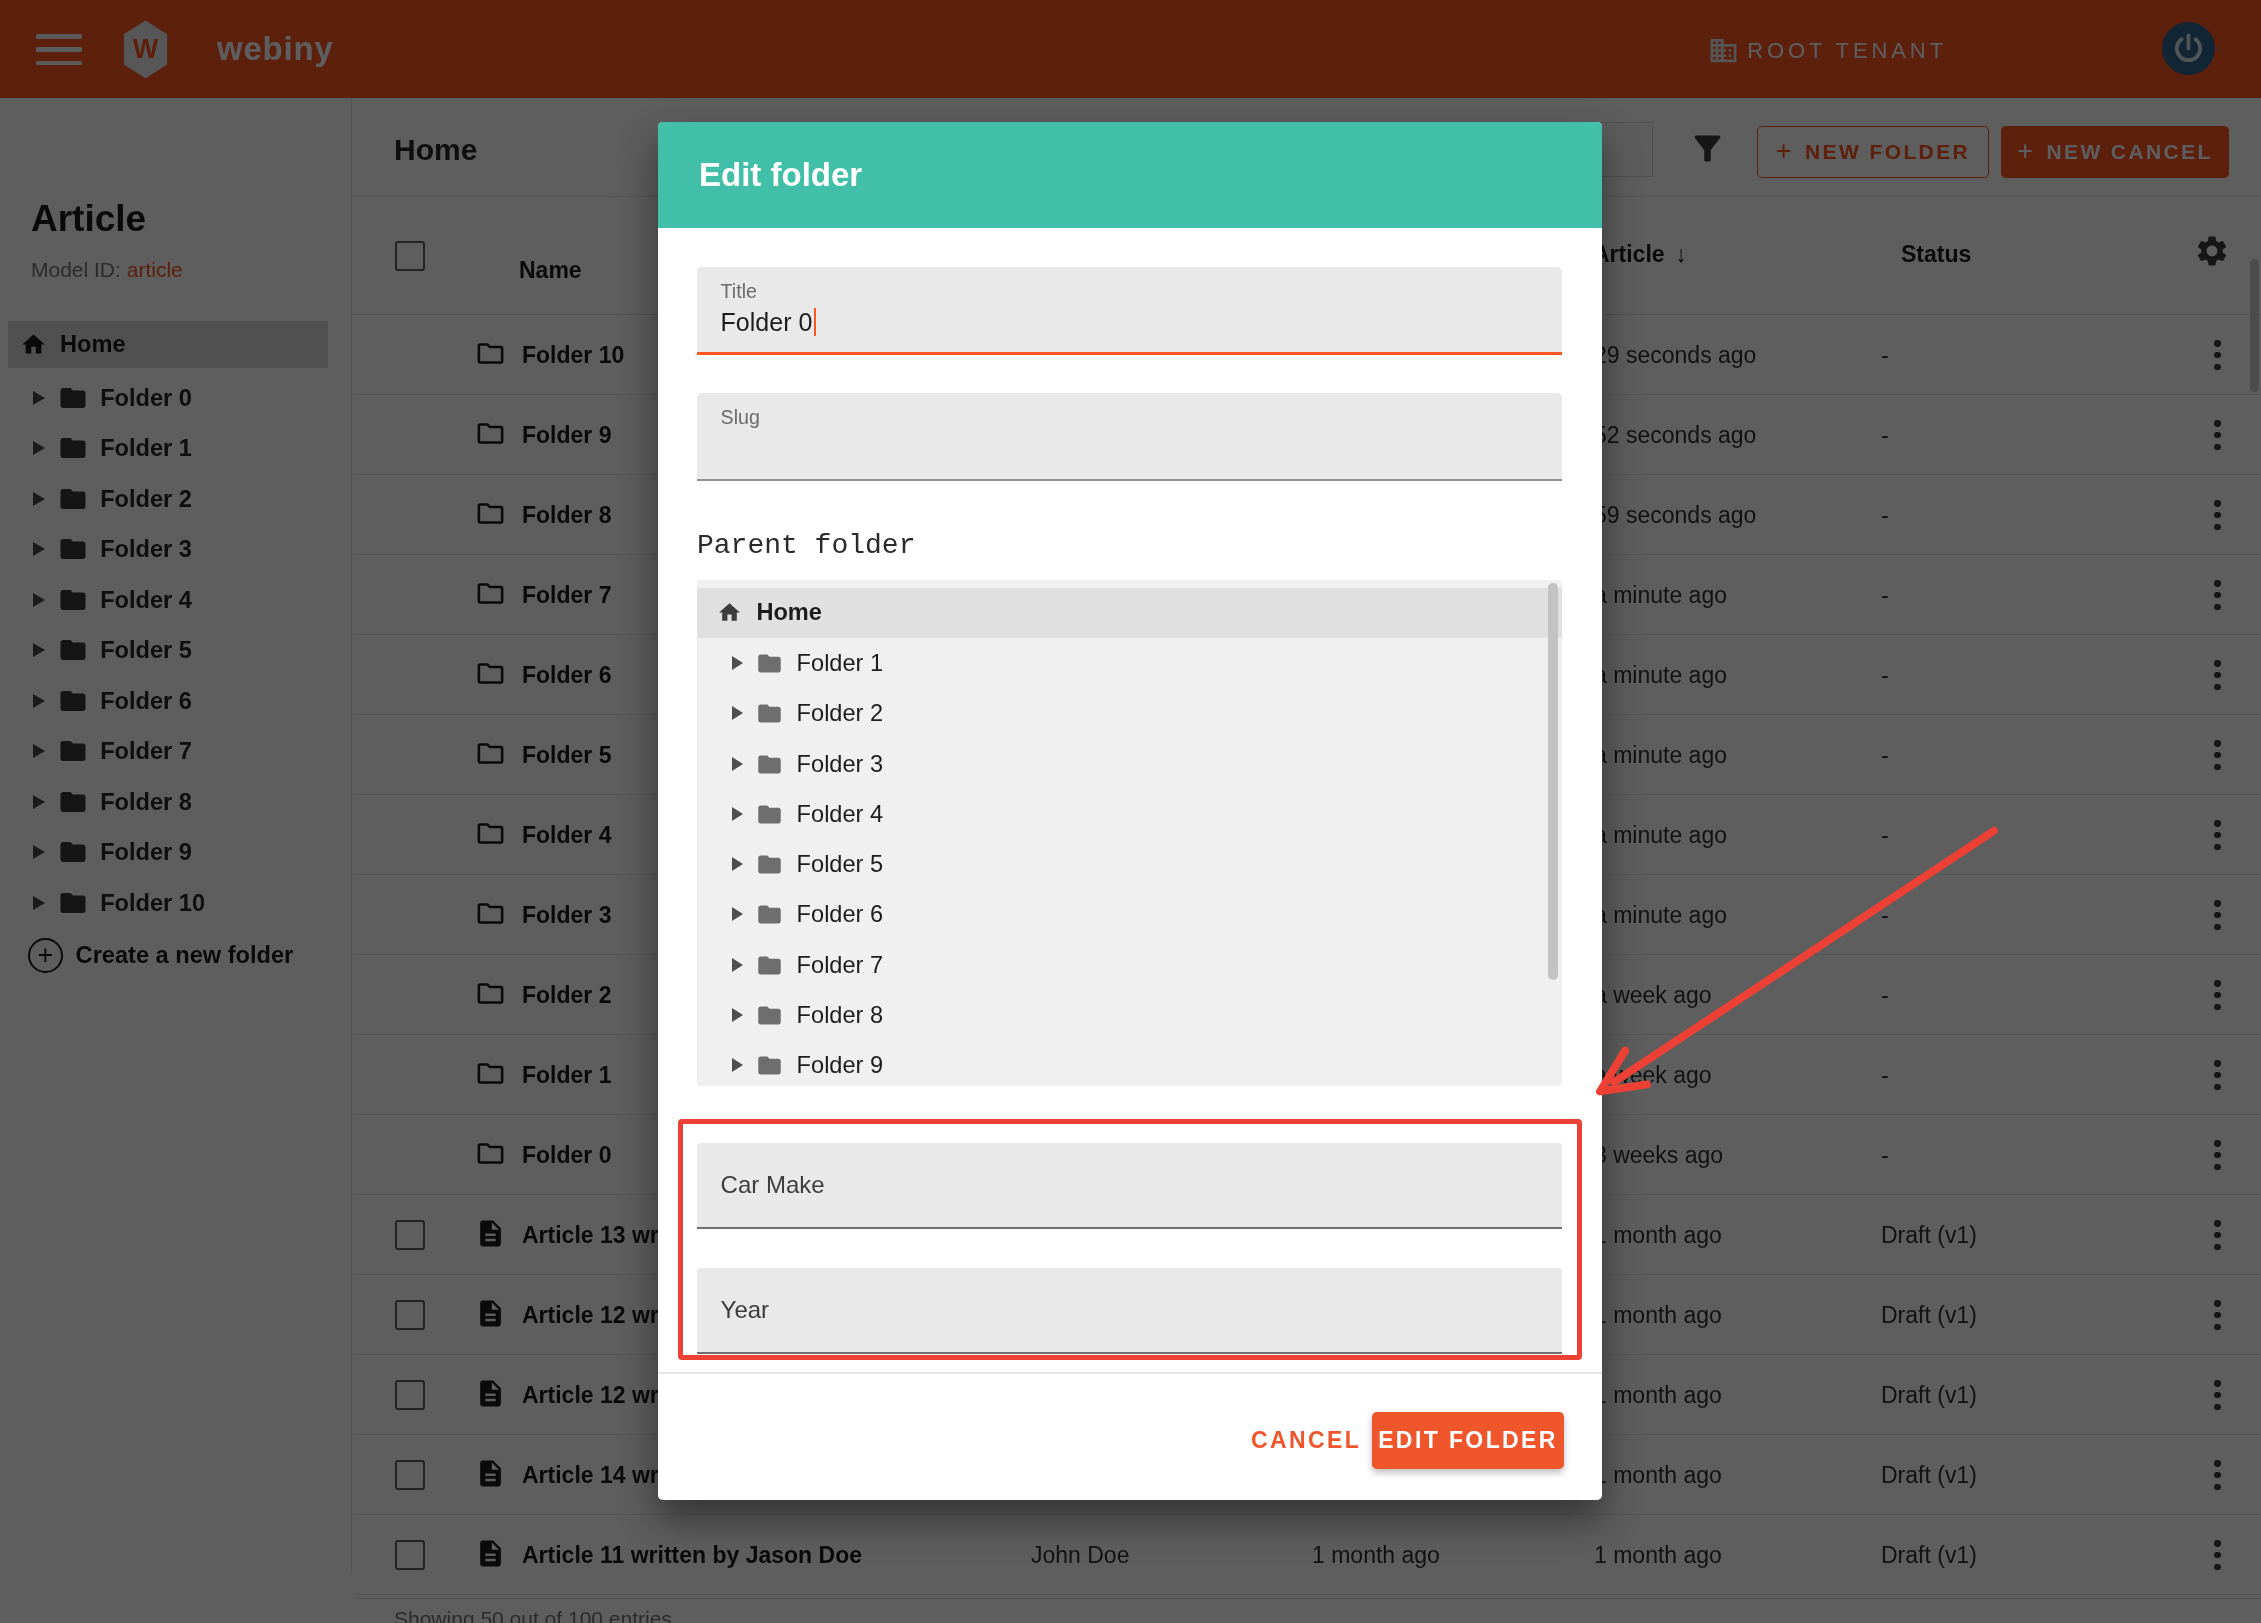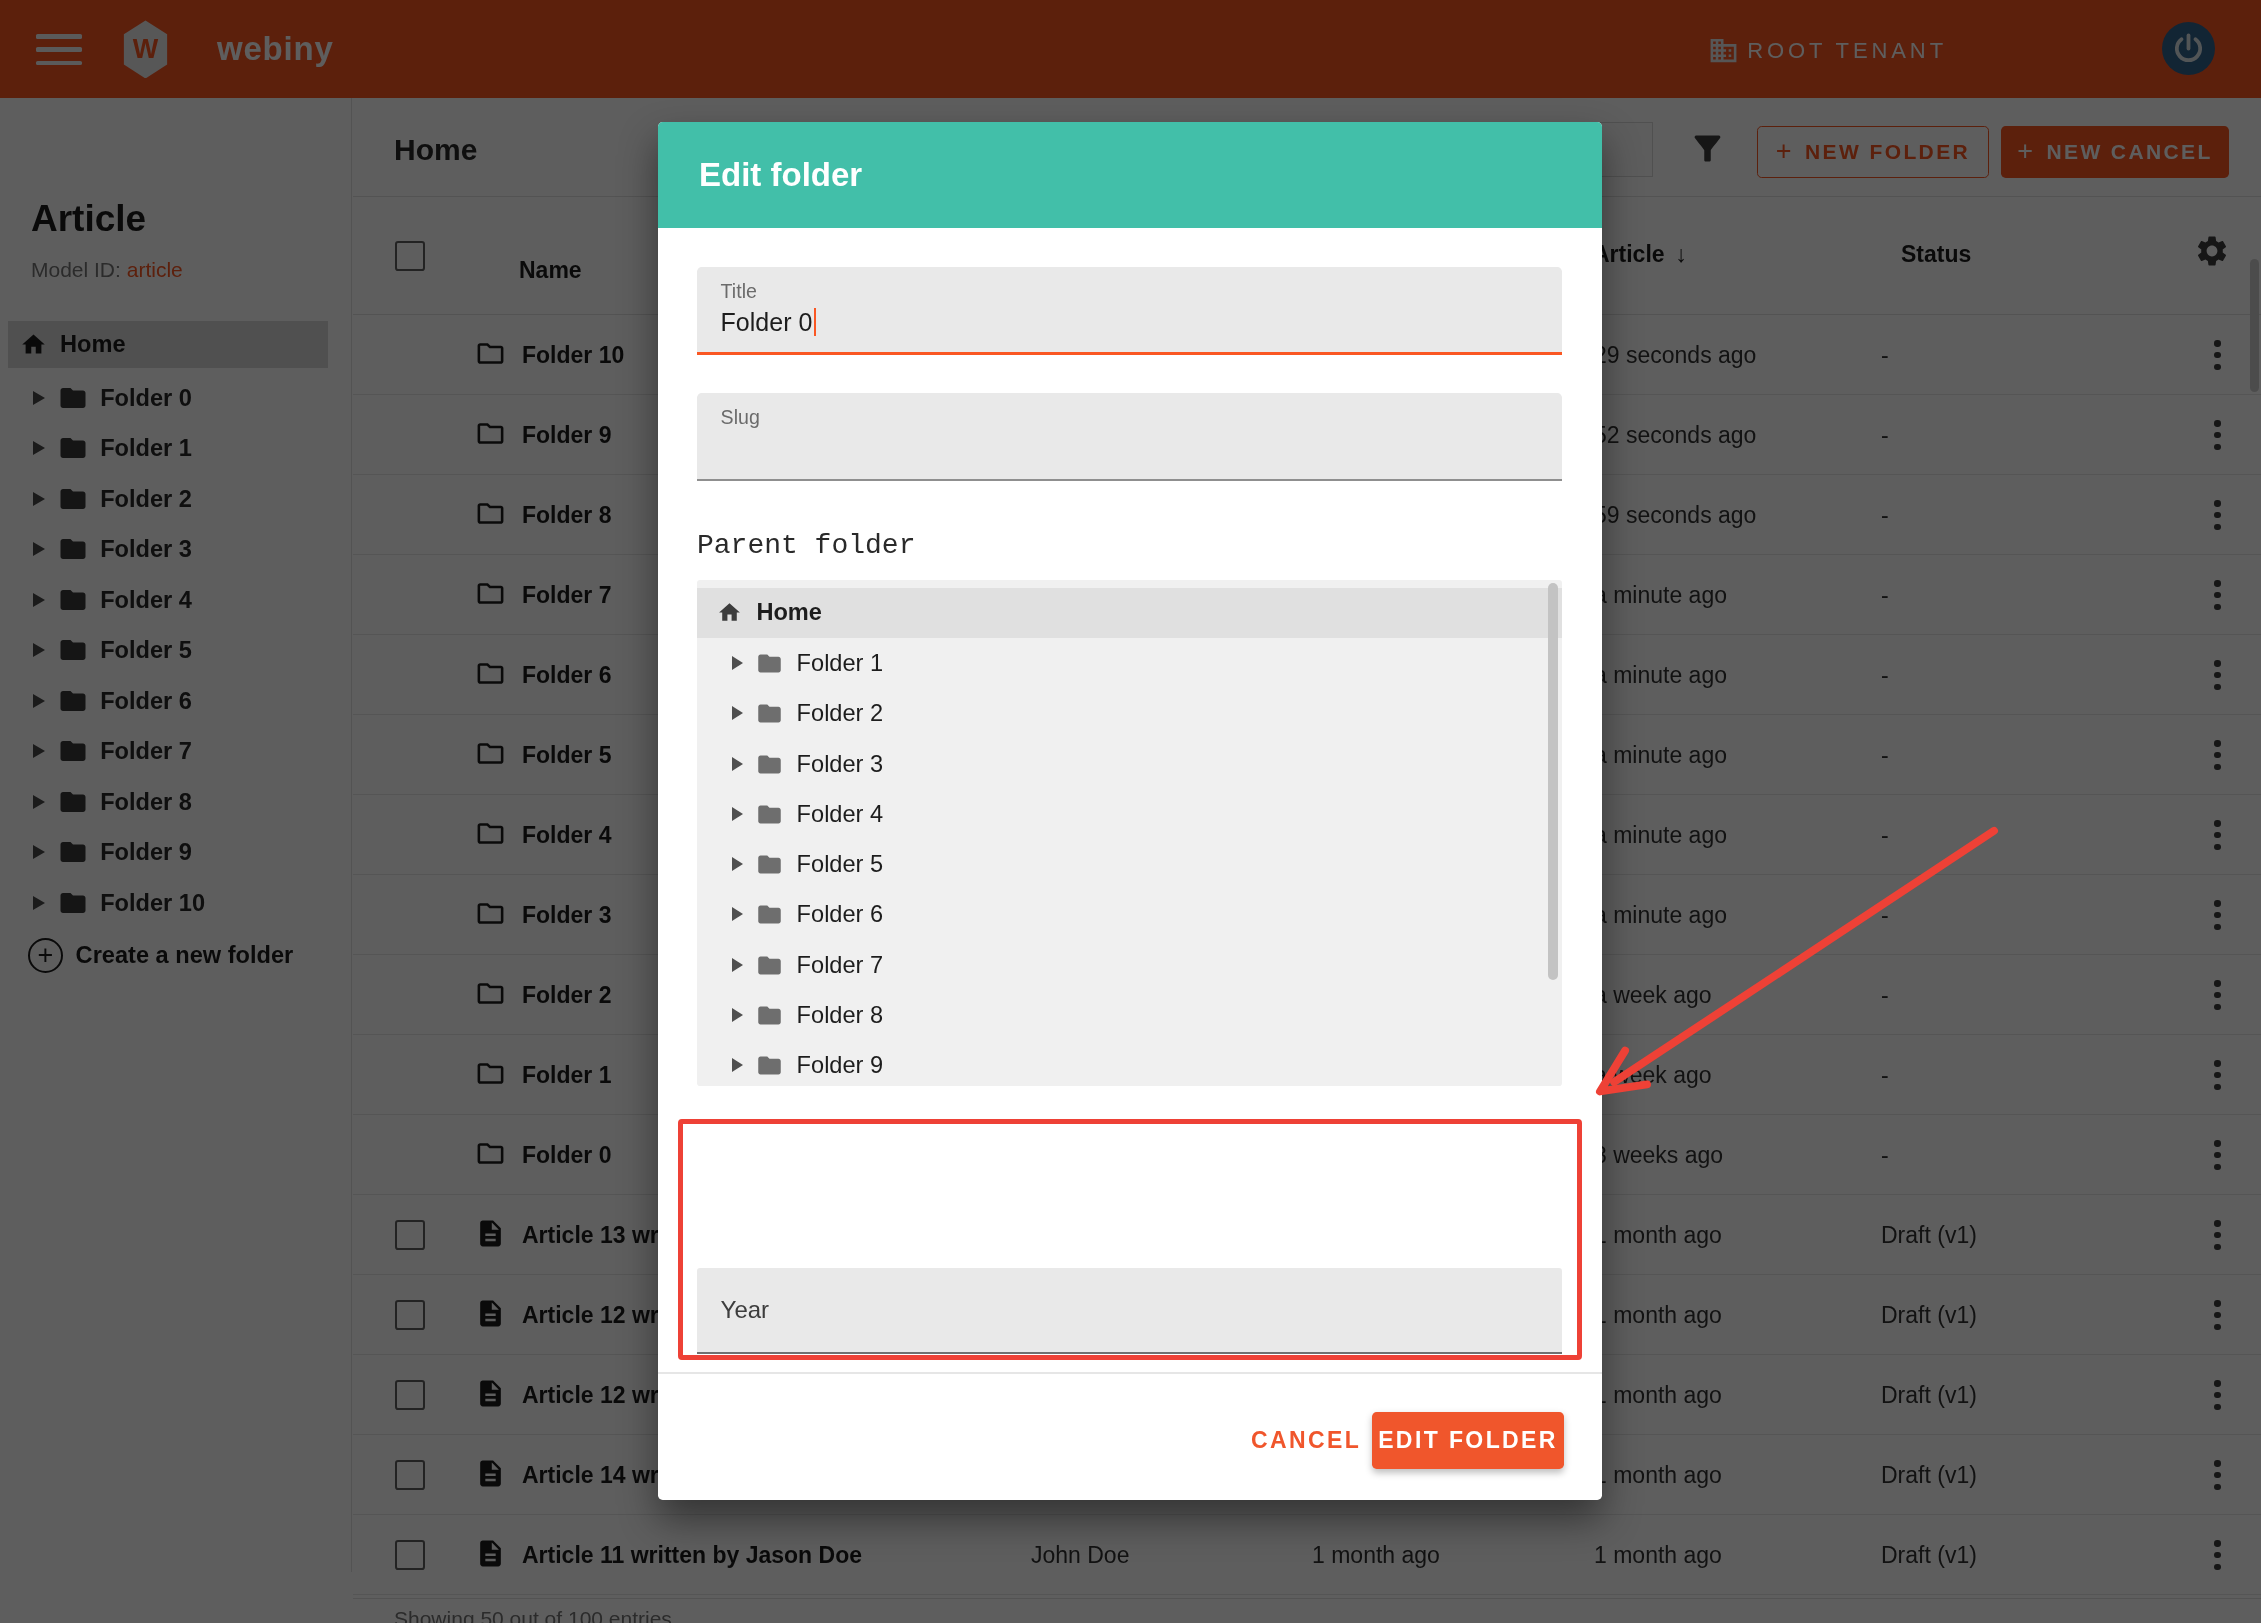--- a/index.html
+++ b/index.html
@@ -660,20 +660,23 @@
     <span class="car"></span>
     <svg width="27" height="27" viewBox="0 0 24 24" fill="#6e6e6e">
             <path d="M10 4H4c-1.1 0-2 .9-2 2v12c0 1.1.9 2 2 2h16c1.1 0 2-.9 2-2V8c0-1.1-.9-2-2-2h-8l-2-2z"></path>
           </svg>
     <span class="lbl">Folder 9</span>
   </div>
 </div>
     <div id="tree-scroll"></div>
   </div>
 
+  <div class="field" id="f-carmake">
+    <div class="center-label">Car Make</div>
+  </div>
   <div class="field" id="f-year">
     <div class="center-label">Year</div>
   </div>
 
   <div id="modal-divider"></div>
   <button id="btn-cancel">CANCEL</button>
   <button id="btn-submit">EDIT FOLDER</button>
 </div>
 
 <div id="anno-rect"></div>

